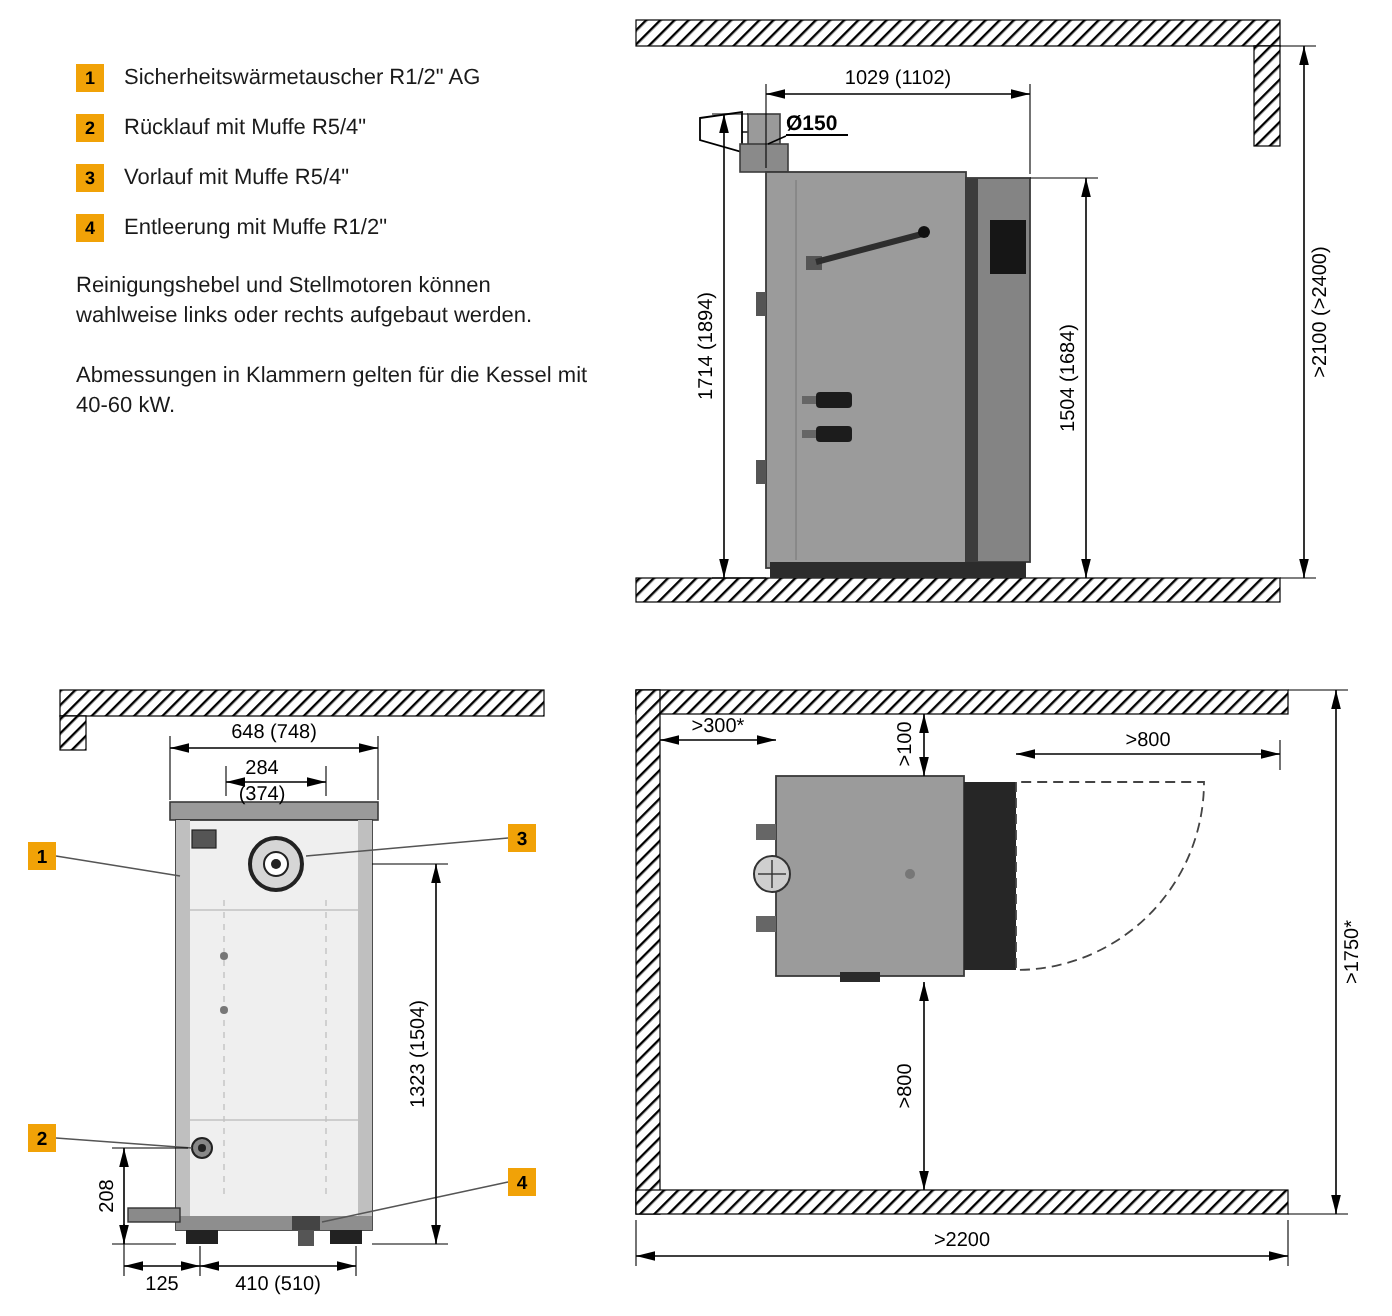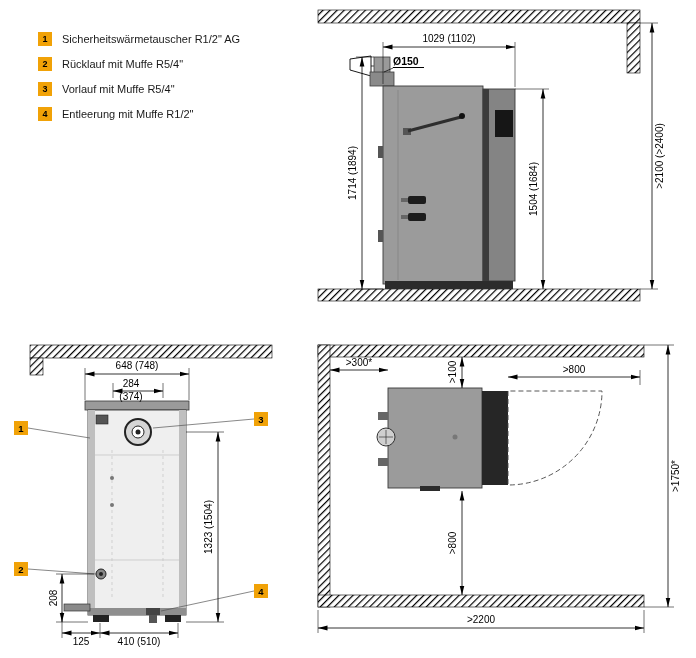--- a/index.html
+++ b/index.html
@@ -37,20 +37,22 @@
       <span class="legend-label">Rücklauf mit Muffe R5/4"</span>
     </div>
     <div class="legend-row">
       <span class="badge">3</span>
       <span class="legend-label">Vorlauf mit Muffe R5/4"</span>
     </div>
     <div class="legend-row">
       <span class="badge">4</span>
       <span class="legend-label">Entleerung mit Muffe R1/2"</span>
     </div>
+    <p class="note">Reinigungshebel und Stellmotoren können wahlweise links oder rechts aufgebaut werden.</p>
+    <p class="note">Abmessungen in Klammern gelten für die Kessel mit 40-60 kW.</p>
   </div>
 
   <svg class="stage" width="696" height="658" viewBox="0 0 696 658">
     <defs>
       <pattern id="hatch" width="5" height="5" patternUnits="userSpaceOnUse" patternTransform="rotate(45)">
         <rect width="5" height="5" fill="#ffffff"></rect>
         <line x1="0" y1="0" x2="0" y2="5" stroke="#000" stroke-width="2.4"></line>
       </pattern>
       <marker id="arr" markerWidth="10" markerHeight="8" refX="9.5" refY="4" orient="auto-start-reverse" markerUnits="userSpaceOnUse">
         <path d="M0,1.6 L9.5,4 L0,6.4 Z" fill="#000"></path>

